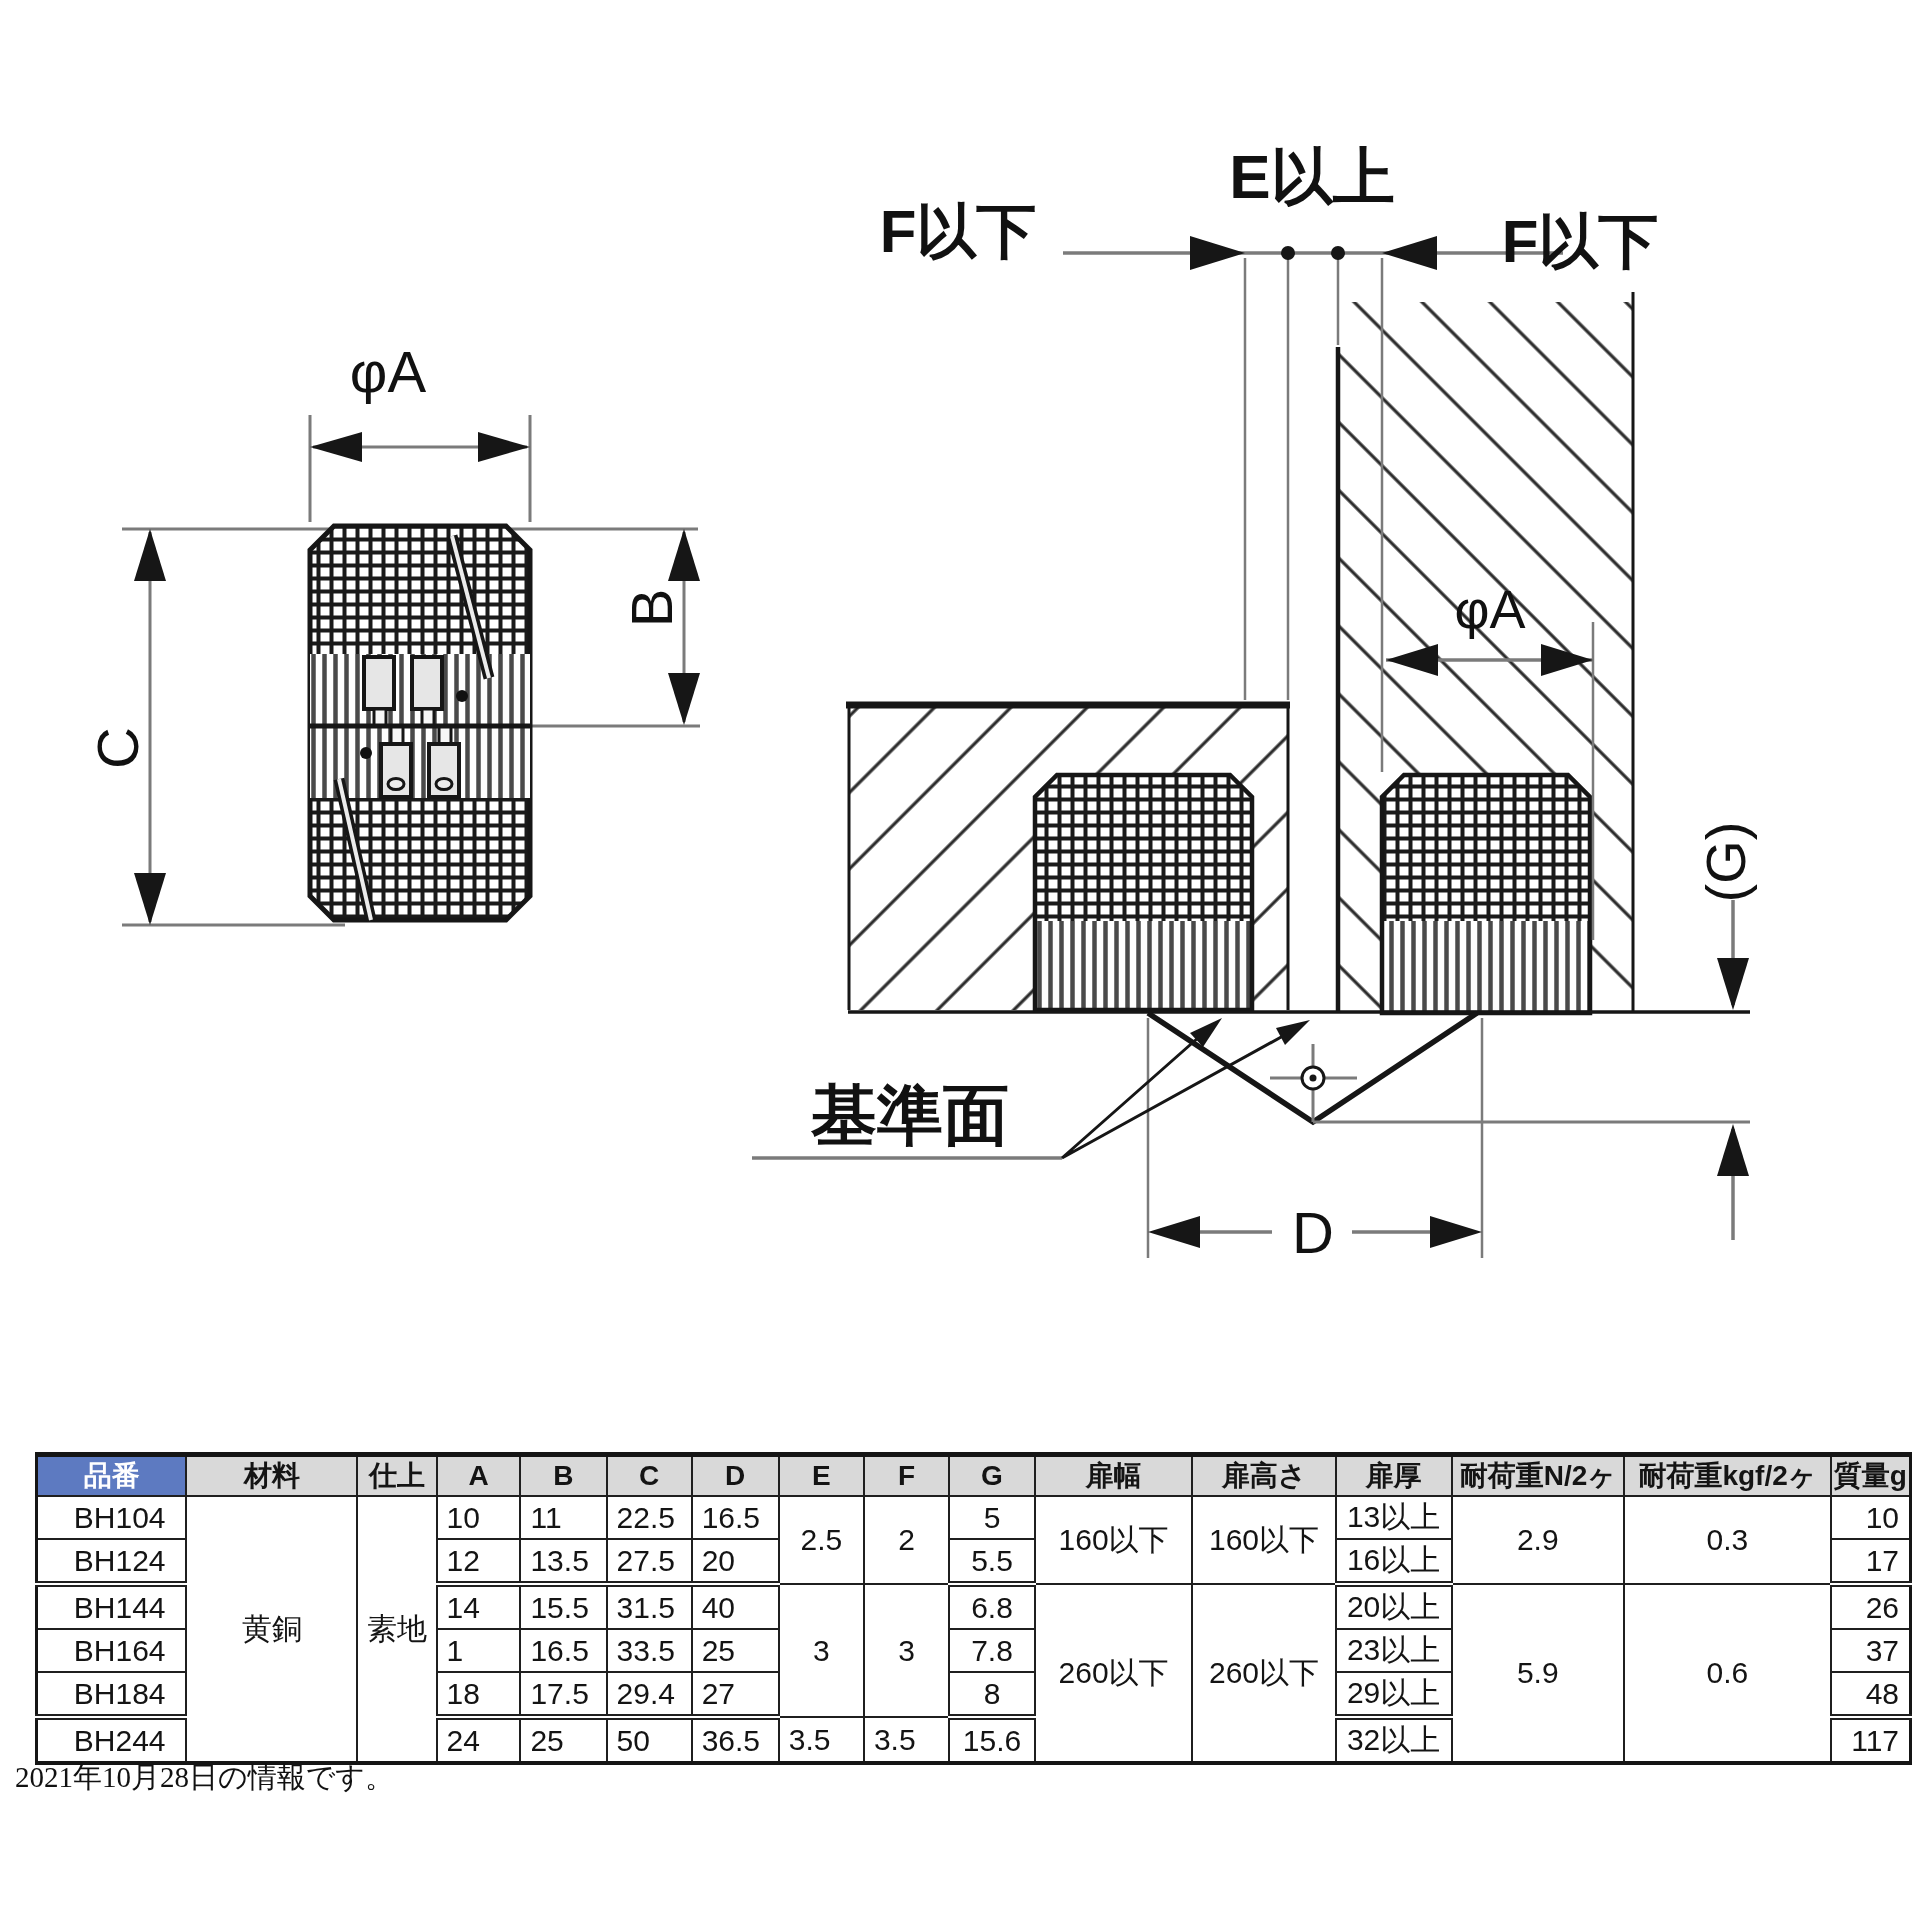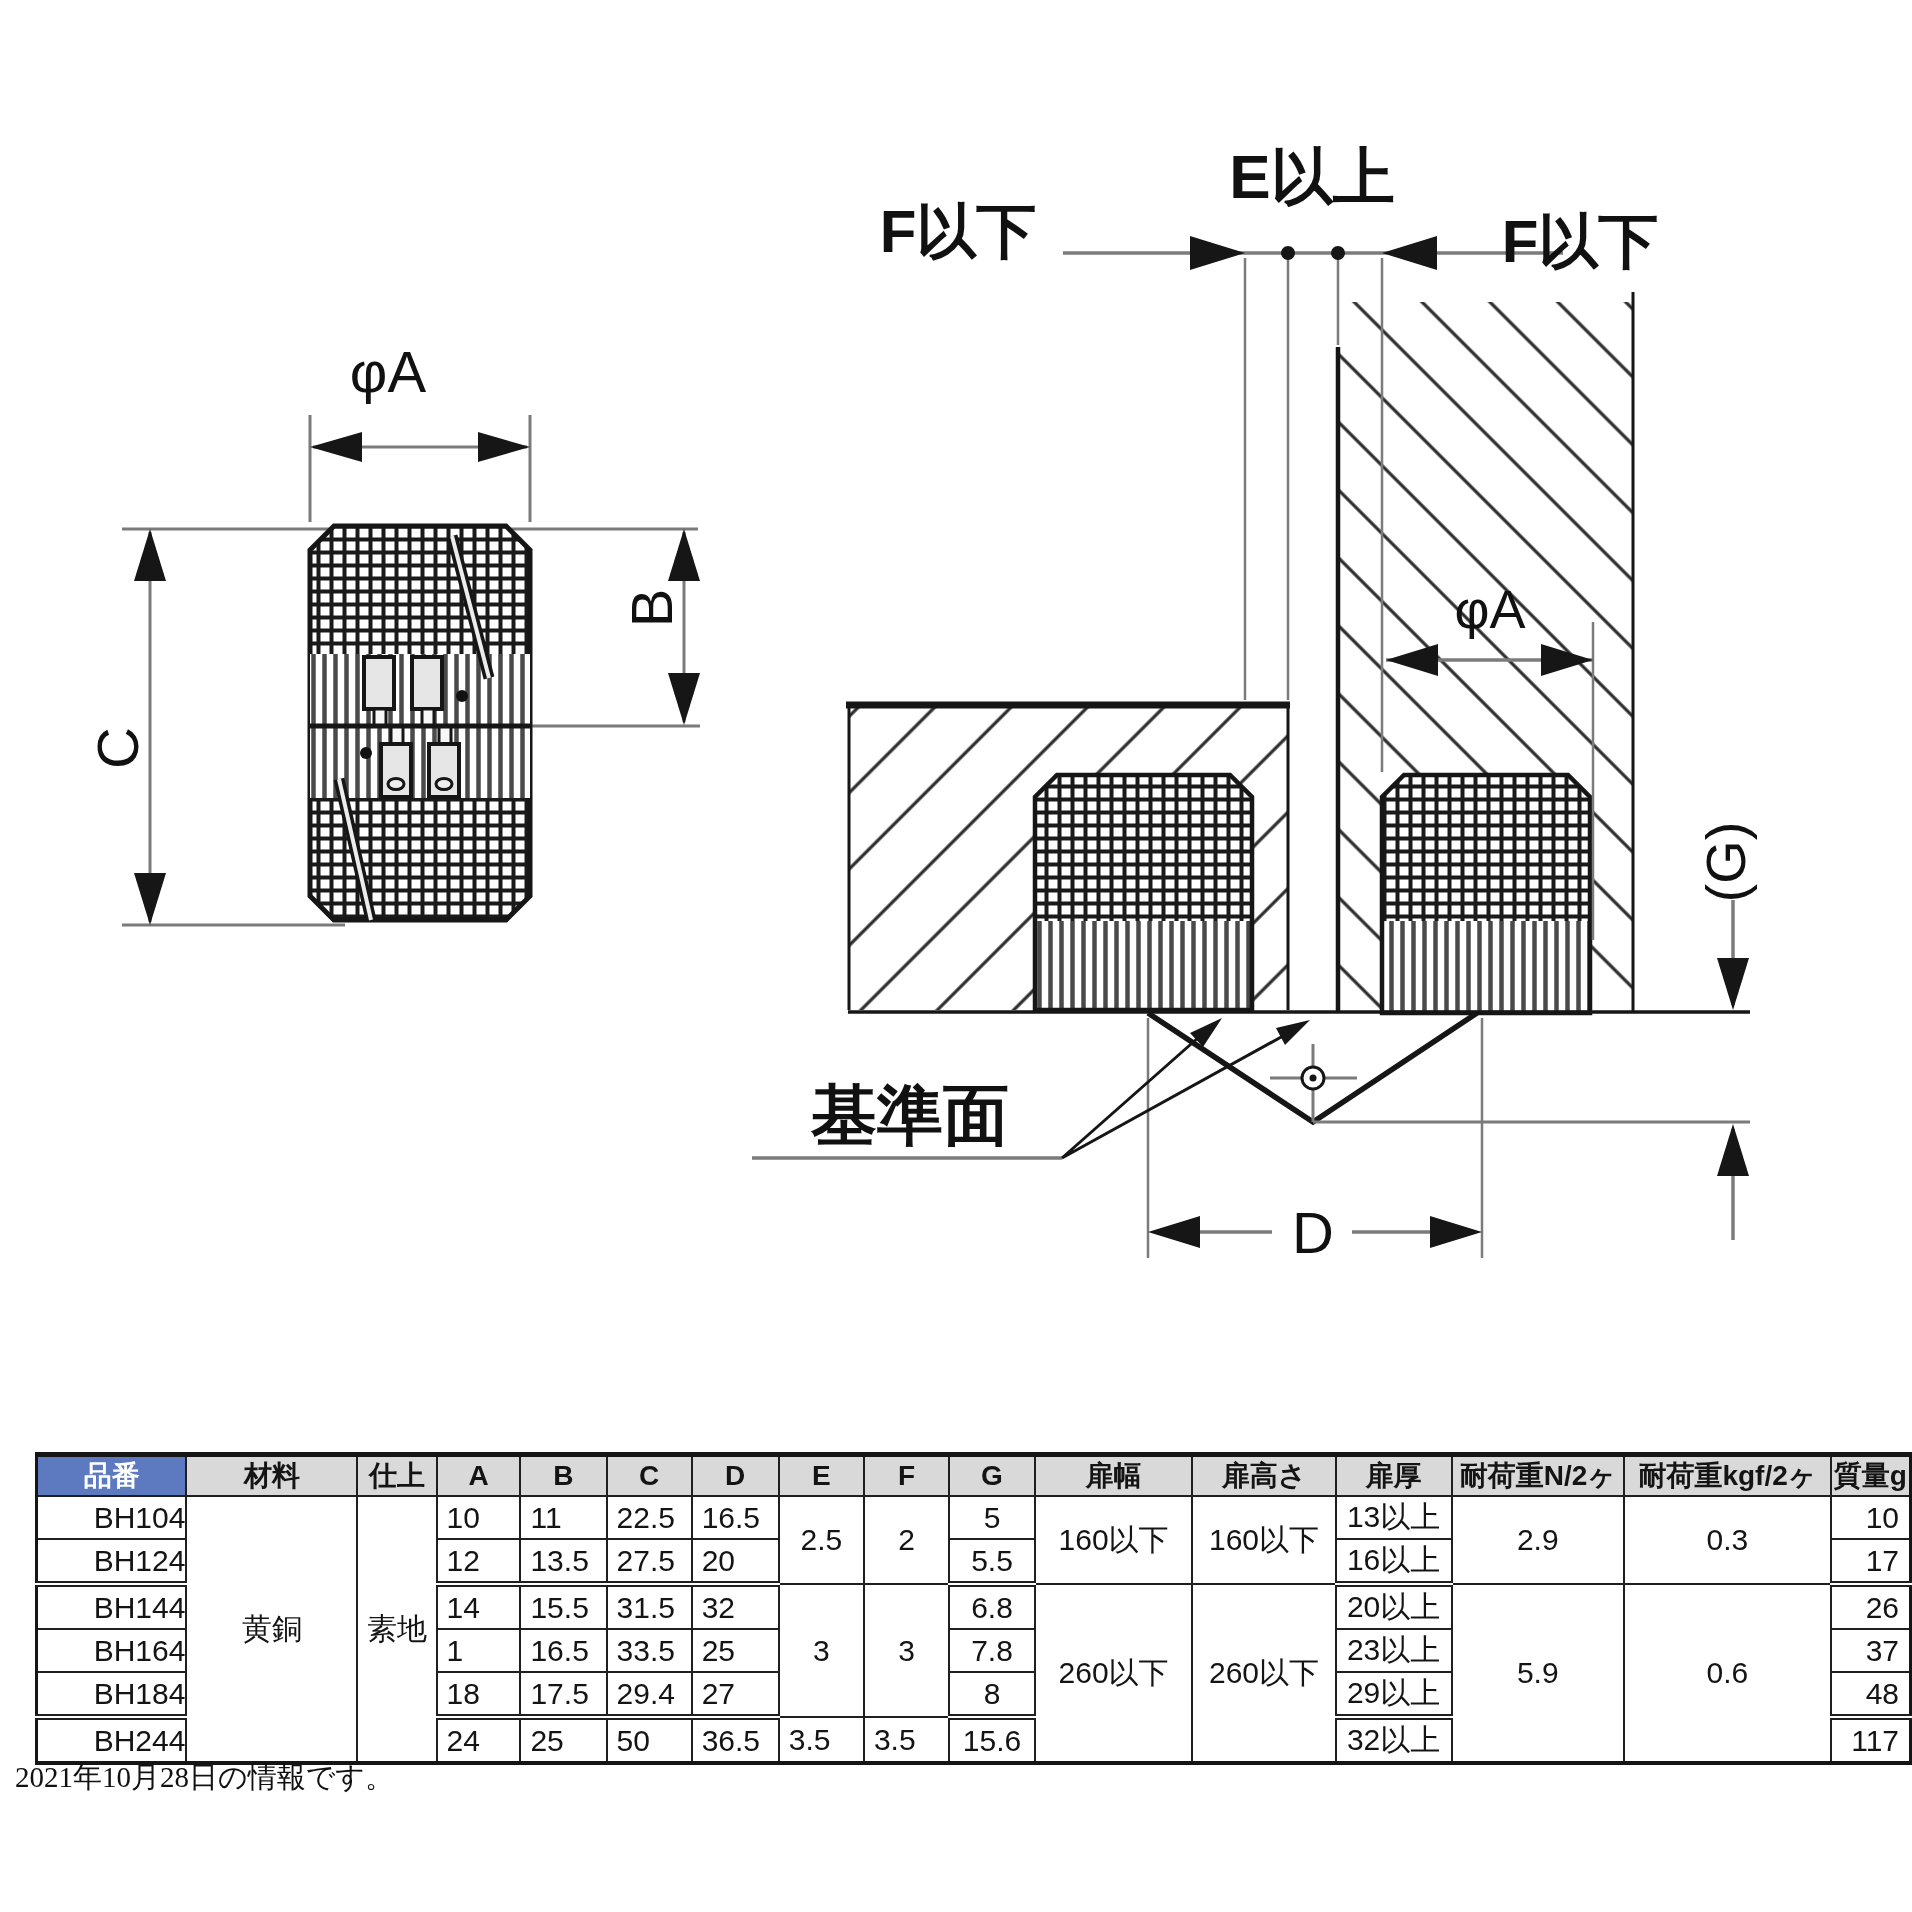--- a/index.html
+++ b/index.html
@@ -28,21 +28,21 @@
   table.spec th, table.spec td {
     border: 2px solid #1f1f1f; overflow: hidden; white-space: nowrap;
     vertical-align: middle; color:#141414;
   }
   table.spec th {
     height: 40px; background: var(--header_gray);
     font-size: 28px; font-weight: 700; text-align: center; padding: 0 2px;
   }
   table.spec th.blue { background: var(--header_blue); color:#ffffff; }
   table.spec td { height: 43px; font-size: 30px; background:#ffffff; }
-  td.model { background: var(--model_cream); text-align:right; padding-left:16px; font-size:31px; }
+  td.model { background: var(--model_cream); text-align:center; padding-left:16px; font-size:31px; }
   td.num   { text-align:left; padding-left:9px; }
   td.ctr   { text-align:center; }
   td.rt    { text-align:right; padding-right:10px; }
   tr.gsep > td, td.gb { border-bottom: 6px double #1f1f1f; }
 
   #footer-note {
     position:absolute; left:15px; top:1758px;
     font-size: 29px; color:#111;font-family:Liberation Serif, serif;
   }
 </style>
@@ -288,21 +288,21 @@
           <td class="num">20</td>
           <td class="ctr">5.5</td>
           <td class="ctr">16以上</td>
           <td class="rt">17</td>
         </tr>
         <tr>
           <td class="model">BH144</td>
           <td class="num">14</td>
           <td class="num">15.5</td>
           <td class="num">31.5</td>
-          <td class="num">32</td>
+          <td class="num">40</td>
           <td class="ctr gb" rowspan="3">3</td>
           <td class="ctr gb" rowspan="3">3</td>
           <td class="ctr">6.8</td>
           <td class="ctr" rowspan="4">260以下</td>
           <td class="ctr" rowspan="4">260以下</td>
           <td class="ctr">20以上</td>
           <td class="ctr" rowspan="4">5.9</td>
           <td class="ctr" rowspan="4">0.6</td>
           <td class="rt">26</td>
         </tr>

